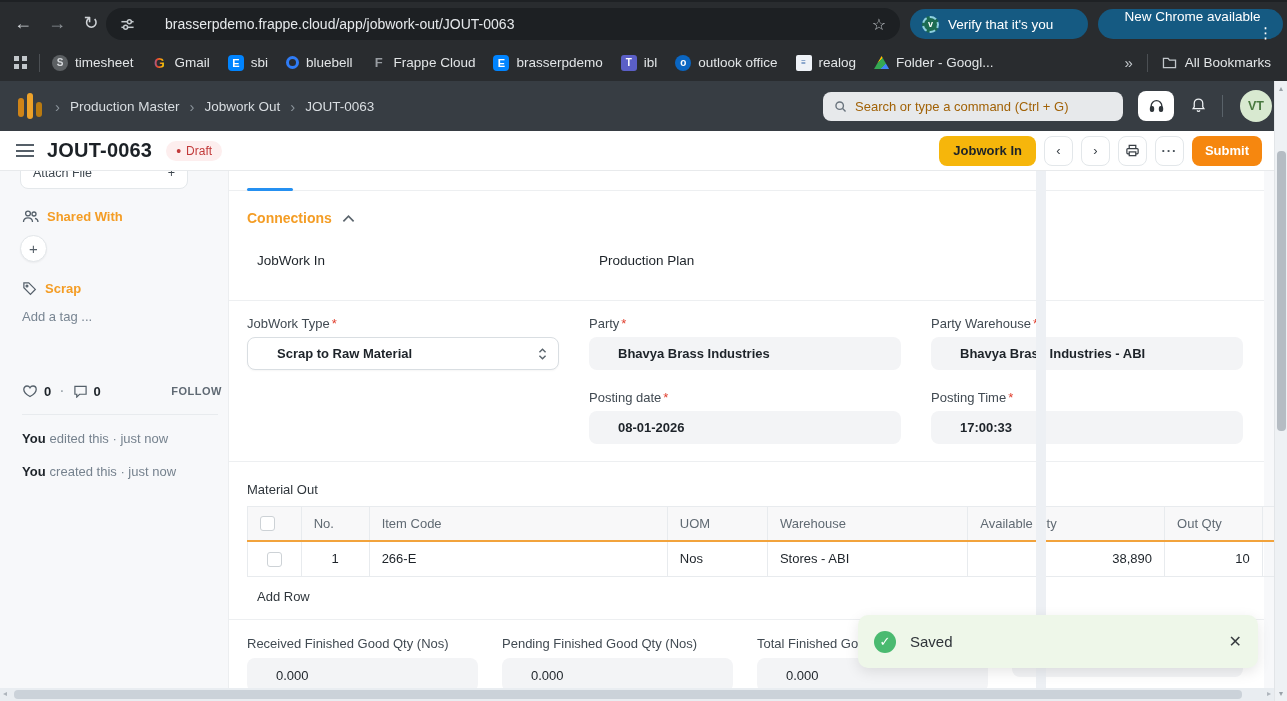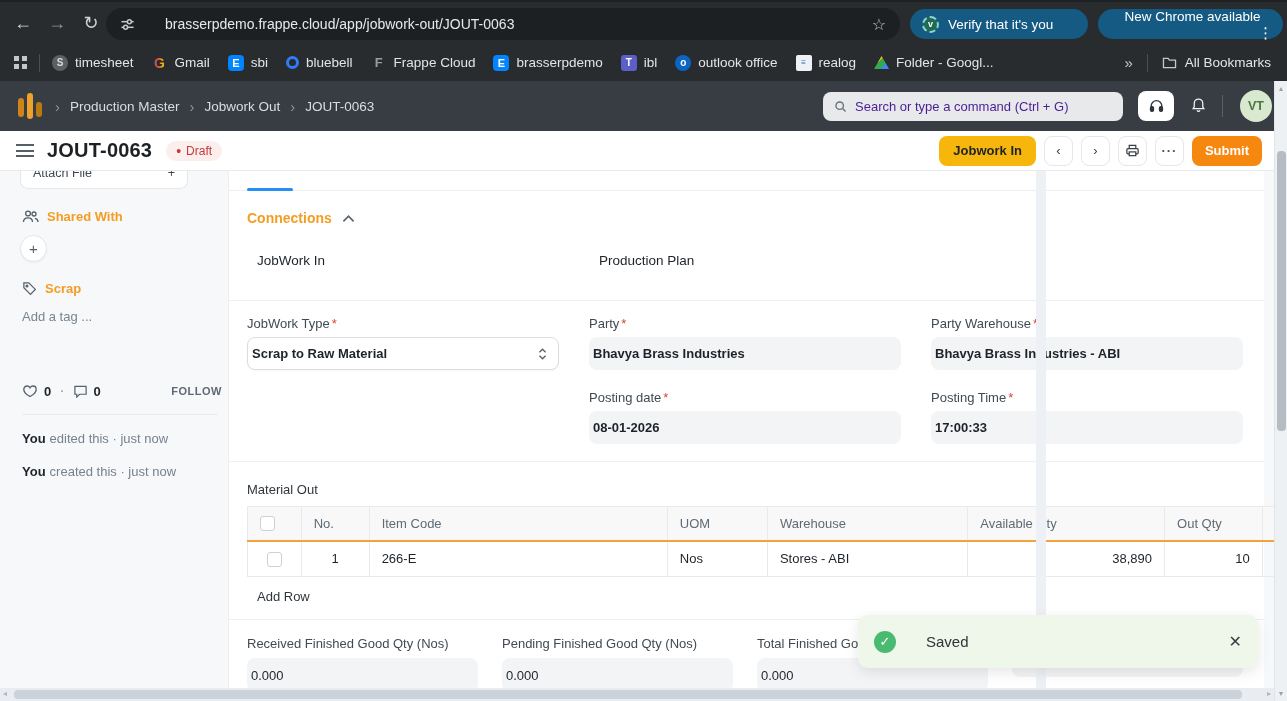--- a/index.html
+++ b/index.html
@@ -60,21 +60,21 @@
   .logo { display:flex; align-items:flex-start; height:30px; cursor:pointer; }
   .logo i { width:6px; border-radius:3px; margin-right:3px; }
   .logo i:nth-child(1){ height:19px; margin-top:7px; background:#cf8418; }
   .logo i:nth-child(2){ height:26px; margin-top:2px; background:#eda22a; }
   .logo i:nth-child(3){ height:15px; margin-top:11px; background:#b97a10; }
   .crumb-sep { color:#8b949b; font-size:15px; margin:0 10px; }
   .crumb { font-size:13.5px; color:#d8dde1; cursor:pointer; }
   .nav-search { position:absolute; left:823px; top:11px; width:300px; height:29px;
     background:#e7e9eb; border-radius:8px; display:flex; align-items:center; cursor:text; }
   .nav-search svg { margin-left:11px; color:#69737d; }
-  .nav-search .ph { margin-left:8px; font-size:13px; color:#4c1d95; }
+  .nav-search .ph { margin-left:8px; font-size:13px; color:#a16207; }
   .hp-btn { position:absolute; left:1138px; top:10px; width:36px; height:30px; background:#fff;
     border-radius:8px; display:flex; align-items:center; justify-content:center;
     color:#2f353a; cursor:pointer; }
   .bell { position:absolute; left:1190px; top:14px; color:#eef1f3; cursor:pointer; }
   .nav-div { position:absolute; left:1222px; top:14px; width:1px; height:22px; background:#596269; }
   .avatar { position:absolute; left:1240px; top:9px; width:32px; height:32px; border-radius:50%;
     background:#d8e9d0; color:#49793f; font-size:12.5px; font-weight:bold;
     display:flex; align-items:center; justify-content:center; cursor:pointer; }
 
   
@@ -137,21 +137,21 @@
   .conn-title { color:#f49d25; font-size:14px; font-weight:bold; }
   .conn-head svg { color:#5a646c; cursor:pointer; }
   .conn-link { position:absolute; top:62px; font-size:13.5px; color:#1d2329; cursor:pointer; }
   .conn-link.l1 { left:28px; }
   .conn-link.l2 { left:370px; }
 
   .fgroup { position:absolute; width:312px; }
   .flabel { font-size:13px; color:#414a52; margin-bottom:6px; }
   .req { color:#e03e2d; margin-left:2px; }
   .fcontrol { height:33px; border-radius:8px; background:#f3f4f6; display:flex; align-items:center;
-    padding:0 4px; font-size:13px; color:#1d2329; font-weight:bold; cursor:text; }
+    padding:0 29px; font-size:13px; color:#1d2329; font-weight:bold; cursor:text; }
   .fselect { background:#fff; border:1px solid #d9dee2; box-shadow:0 1px 2px rgba(0,0,0,.04);
     position:relative; cursor:pointer; }
   .fselect .ud { position:absolute; right:10px; color:#5a646c; }
 
   .mo-label { position:absolute; left:18px; top:20px; font-size:13px; font-weight:500; color:#2f363c; }
   table.grid { position:absolute; left:18px; top:44px; width:1190px; border-collapse:collapse;
     font-size:13px; color:#1d2329;border-radius:16px; }
   table.grid th, table.grid td { border:1px solid #e8ebee; padding:0 12px; }
   table.grid th { height:34px; background:#f8f8f9; color:#606a73; font-weight:normal;
     text-align:left; border-bottom:2px solid #f2a33c; }
@@ -170,21 +170,21 @@
   .qgroup { position:absolute; width:231px; top:16px; }
   .qgroup .fcontrol { margin-top:0; height:34px; font-weight:normal; }
   .qgroup .flabel { margin-bottom:7px; }
 
   
   .toast { position:absolute; left:858px; top:615px; width:400px; height:53px; background:#eef7e9;
     border-radius:10px; box-shadow:0 4px 14px rgba(0,0,0,.10); display:flex; align-items:center;
     padding:0 16px; z-index:40; }
   .toast .tick { width:22px; height:22px; border-radius:50%; background:#4aba70; color:#fff;
     font-size:13px; display:flex; align-items:center; justify-content:center; flex:none; }
-  .toast .msg { margin-left:30px; font-size:15px; color:#2f3439; font-weight:500;text-align:center; }
+  .toast .msg { margin-left:14px; font-size:15px; color:#2f3439; font-weight:500;text-align:center; }
   .toast .close { margin-left:auto; font-size:16px; color:#383d41; cursor:pointer; }
 
   
   .hscroll { position:absolute; left:0; top:688px; width:1274px; height:13px; background:#e9edf1; z-index:30; }
   .hscroll .thumb { position:absolute; left:14px; top:2px; width:1228px; height:9px;
     background:#cbd2d9; border-radius:4px; cursor:grab; }
   .hscroll .arr { position:absolute; top:1px; font-size:8px; color:#aeb5bc; }
   .vscroll { position:absolute; left:1274px; top:81px; width:13px; height:620px; background:#eef1f4;
     border-left:1px solid #e2e5e8; z-index:30; }
   .vscroll .thumb { position:absolute; left:2px; top:70px; width:9px; height:280px;

